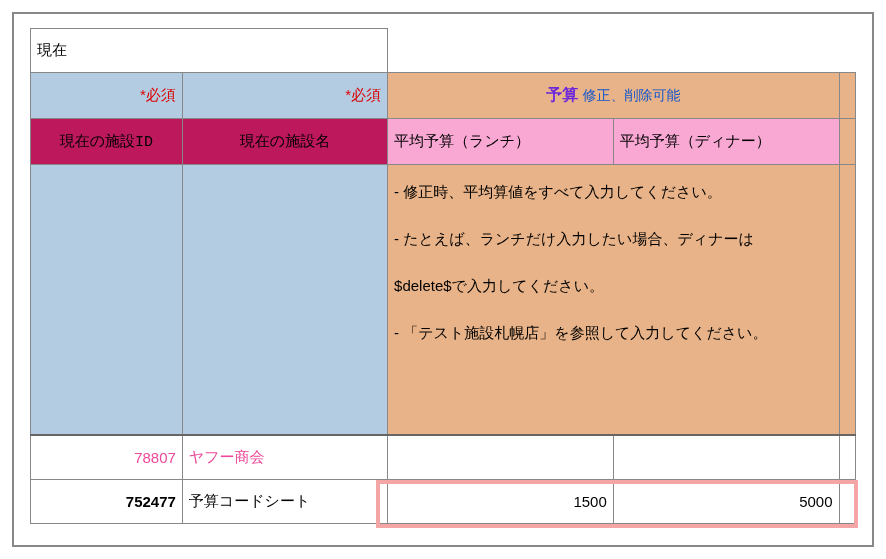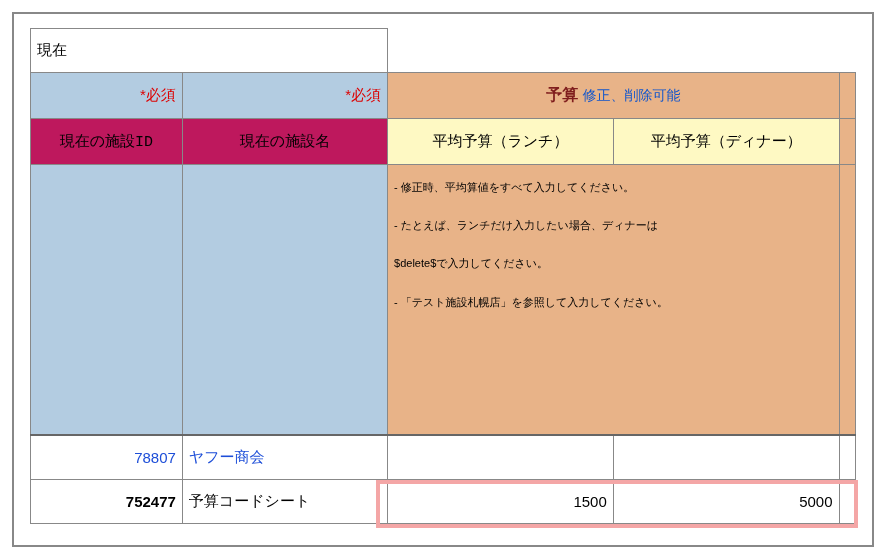--- a/index.html
+++ b/index.html
@@ -50,64 +50,63 @@
     color: #d00;
     text-align: right;
     padding-right: 6px;
     font-size: 11px;
   }
   .budget-hdr {
     background: #e8b388;
     text-align: center;
   }
   .budget-title {
-    color: #7f1d1d;
+    color: #6d28d9;
     font-weight: bold;
     font-size: 16px;
   }
   .budget-sub {
     color: #1155cc;
     font-size: 14px;
     font-weight: normal;
   }
   .label-row td {
     height: 46px;
     font-size: 15px;
   }
   .label-blue {
     background: #be185d;
     text-align: center;
     font-family: Liberation Mono, monospace;
   }
   .label-peach {
-    background: #fef9c3;
-    text-align: center;
+    background: #f9a8d4;
   }
   .note-row td.note-blue {
     background: #b3cce1;
   }
   .note-row td.note-peach {
     background: #e8b388;
-    font-size: 11px;
+    font-size: 15px;
     line-height: 2.2;
     padding: 10px 10px 10px 6px;
     vertical-align: top;
     height: 270px;
     border-bottom: 2px solid #666;
   }
   .note-row td.note-blue {
     border-bottom: 2px solid #666;
   }
   .note-peach p { margin: 0 0 14px 0; }
   .data-row td {
     height: 28px;
     font-size: 14px;
   }
   .num-right { text-align: right; padding-right: 4px; }
-  .gray-text { color: #1d4ed8; }
+  .gray-text { color: #ec4899; }
   .bold { font-weight: bold; }
   .tiny-col {
     background: #e8b388;
   }
   .tiny-col.white { background:#fff; }
 
   
   .highlight-box {
     position: absolute;
     border: 4px solid #f4a6a6;

